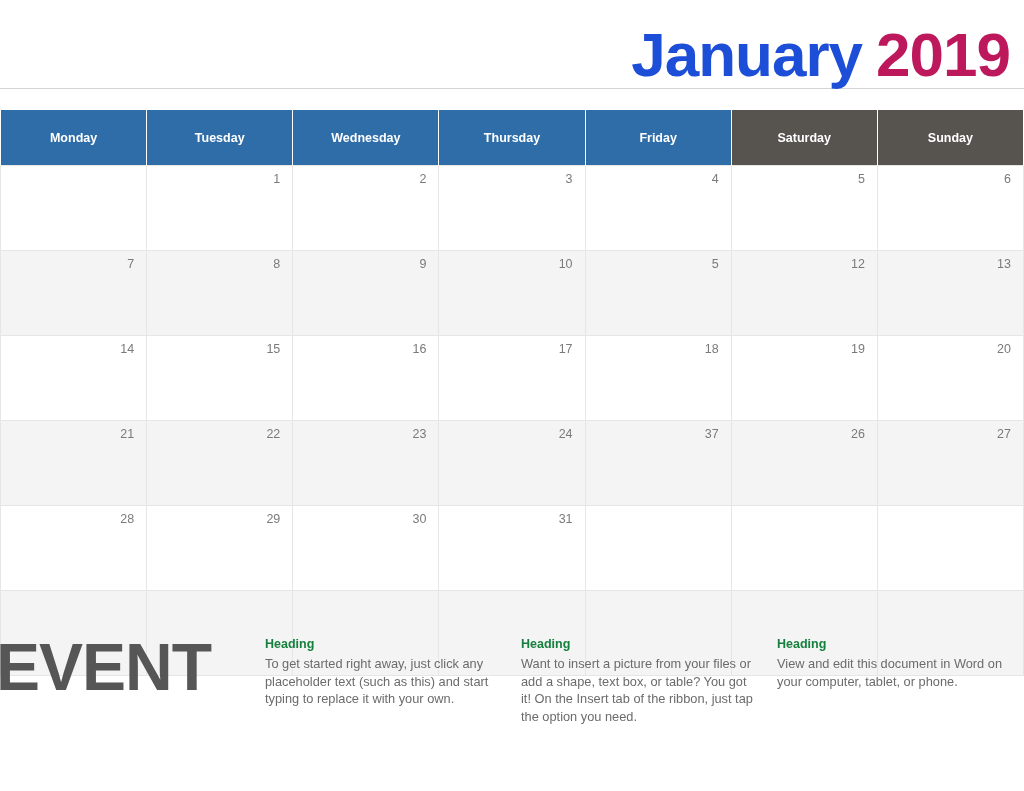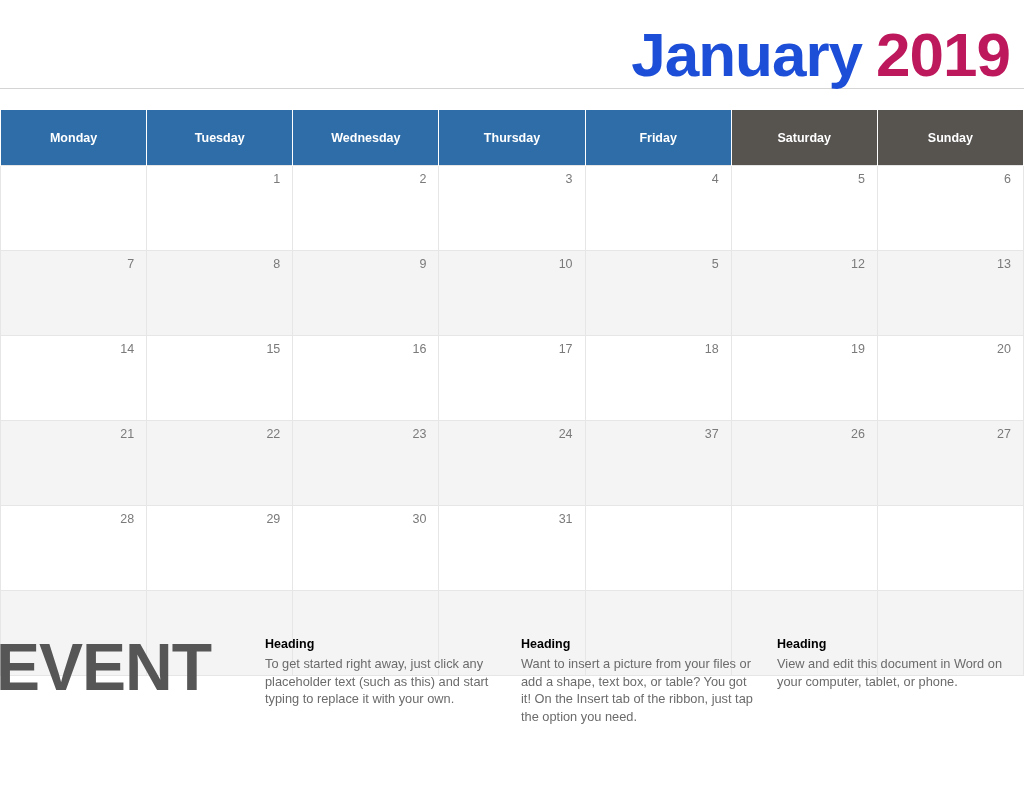--- a/index.html
+++ b/index.html
@@ -102,21 +102,21 @@
   }
   .text-col {
     flex: 0 0 256px;
     width: 256px;
     box-sizing: border-box;
     padding: 25px 18px 0 5px;
   }
   .col-heading {
     font-size: 12.5px;
     font-weight: bold;
-    color: #000000;
+    color: #15803d;
     margin-bottom: 4px;
   }
   .col-body {
     font-size: 12.8px;
     color: #6b6b6b;
     line-height: 1.38;
   }
 </style>
 </head>
 <body>

